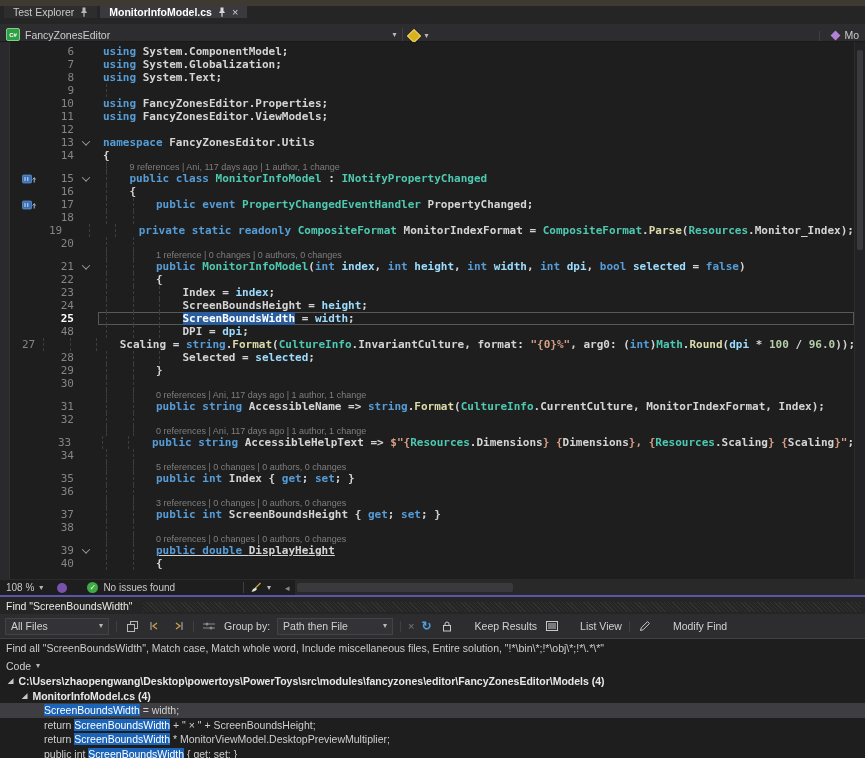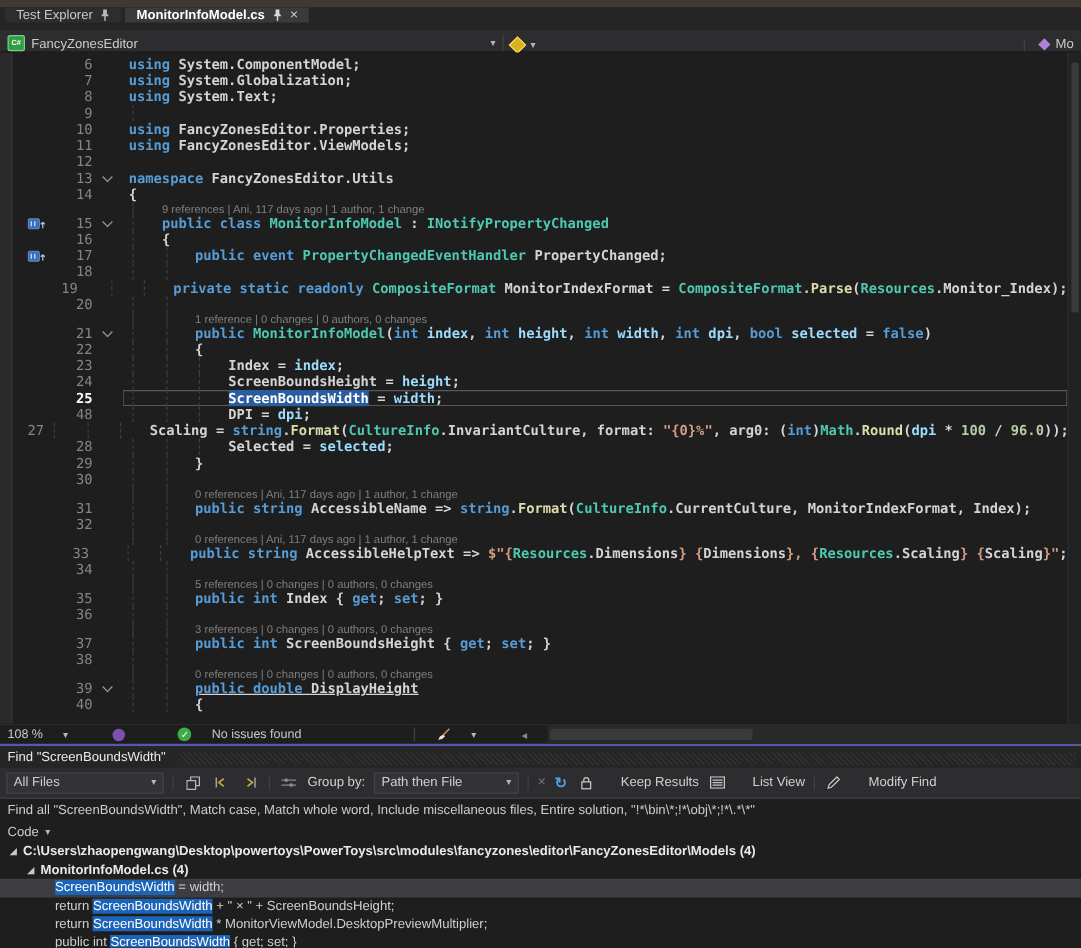--- a/index.html
+++ b/index.html
@@ -39,21 +39,21 @@
   .lens{font:9px "Liberation Sans",sans-serif;font-weight:normal;color:#7f7f7f;position:relative;}
   .erow.current .ecode{box-shadow:inset 0 0 0 1px #585858;}
   .erow.current .lnum{color:#ffffff;font-weight:bold;}
   .tk-kw{color:#569cd6;}.tk-ty{color:#4ec9b0;}.tk-mth{color:#dcdcaa;}.tk-pn{color:#9cdcfe;}
   .tk-str{color:#d69d85;}.tk-num{color:#b5cea8;}.tk-pl{color:#d4d4d4;}
   .tk-sel{background:#2a5d9e;color:#ffffff;}
   .vscroll{width:10px;background:#222224;border-left:1px solid #2c2c2e;position:relative;}
   .vthumb{position:absolute;left:2px;right:2px;top:8px;height:200px;background:#3a3a3d;border-radius:2px;}
   
   .estatus{height:15px;display:flex;align-items:center;font-size:10px;color:#c8c8c8;
-           background:#1e1e1e;border-top:1px solid #2a2a2a;padding-left:6px;gap:16px;justify-content:center;}
+           background:#1e1e1e;border-top:1px solid #2a2a2a;padding-left:6px;gap:5px;justify-content:center;}
   .sep{width:1px;height:11px;background:#3f3f46;}
   .checkcircle{width:11px;height:11px;border-radius:50%;background:#3fab45;color:#fff;font-size:8px;
                display:flex;align-items:center;justify-content:center;}
   .healthdot{width:10px;height:10px;border-radius:50%;background:#8b5cc7;opacity:.85;}
   .hscroll{flex:1;height:100%;background:#29292a;position:relative;}
   .hthumb{position:absolute;top:3px;bottom:3px;left:2px;width:38%;background:#3a3a3c;border-radius:2px;}
   .arrowglyph{color:#8a8a8a;font-size:9px;}
   
   .findpanel{border-top:2px solid #5858ab;background:#1e1e1e;height:198px;}
   .fp-header{height:17px;display:flex;align-items:center;padding-left:6px;font-size:10.5px;
@@ -422,21 +422,21 @@
       <div class="hthumb"></div>
     </div>
 </div>
 
 <div class="findpanel">
   <div class="fp-header">
     <span>Find "ScreenBoundsWidth"</span>
     <span class="hatch"></span>
   </div>
   <div class="fp-toolbar">
-    <div class="fcombo" style="width:126px;">
+    <div class="fcombo" style="width:104px;">
       <span>All Files</span>
       <span class="caret">▾</span>
     </div>
     <span class="sep"></span>
     <span class="tbico">
       <svg width="11" height="11">
           <rect x="3.5" y="0.5" width="7" height="7" fill="none" stroke="#b8b8b8"></rect>
           <rect x="0.5" y="3.5" width="7" height="7" fill="#2d2d30" stroke="#b8b8b8"></rect>
         </svg>
     </span>

